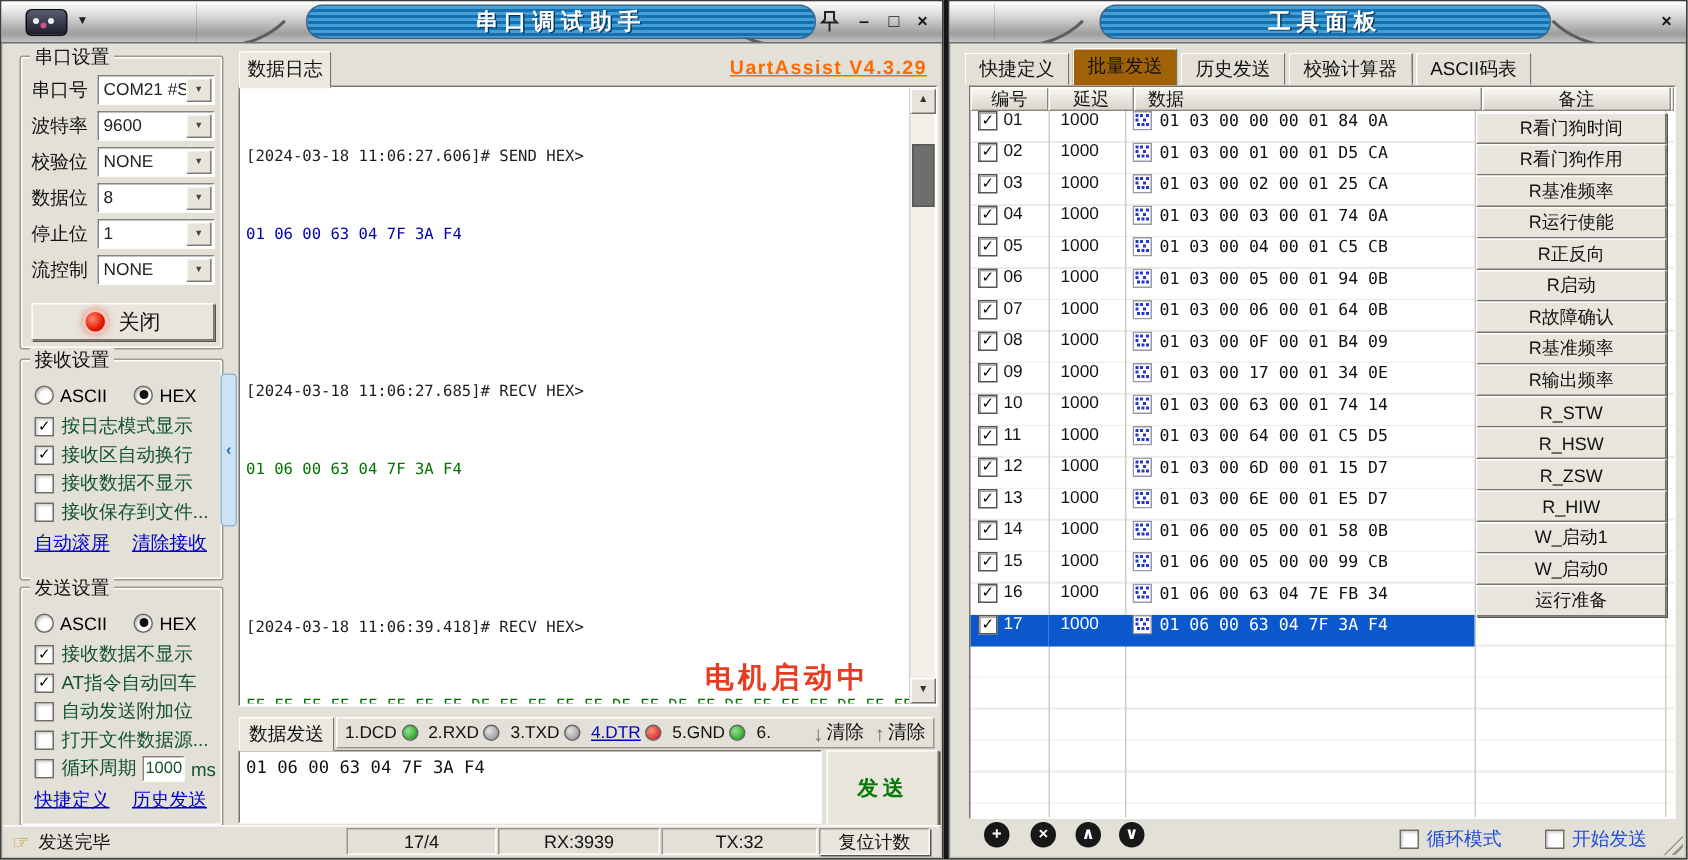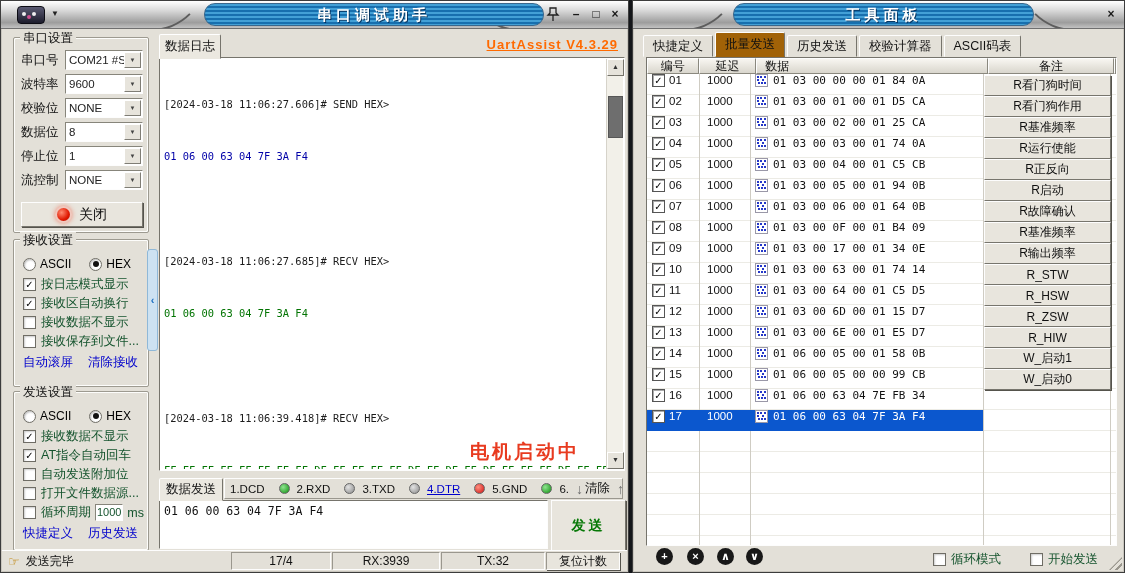--- a/index.html
+++ b/index.html
@@ -52,30 +52,30 @@
          justify-content:center;font-size:6px;color:#444}
   .btn{background:#e8e5dd;border:1px solid;border-color:#fdfdfd #77756d #77756d #fdfdfd;
        box-shadow:1px 1px 0 #55534c}
   .close-btn{height:28px;margin-top:8px;display:flex;align-items:center;justify-content:center;
              gap:9px;font-size:14px;color:#111}
   .sun{width:13px;height:13px;border-radius:50%;
        background:radial-gradient(circle at 35% 35%,#ff8a70,#e01800 60%,#a80e00);
        box-shadow:0 0 0 2px #f0c8be,0 0 5px 2px rgba(240,60,30,.55)}
   .optrow{display:flex;align-items:center;height:19px;font-size:12.5px;color:#14532d;white-space:nowrap}
   .radiorow{display:flex;align-items:center;height:19px;gap:18px;font-size:12px;margin-bottom:2px}
-  .ritem{display:flex;align-items:flex-end}
+  .ritem{display:flex;align-items:flex-start}
   .radio{width:11px;height:11px;border-radius:50%;background:#fff;border:1px solid #6f6d65;
          box-shadow:inset 1px 1px 2px #bbb;margin-right:4px;position:relative;flex:0 0 auto}
   .radio.on::after{content:"";position:absolute;inset:2.5px;background:#101010;border-radius:50%}
   .cb{width:11px;height:11px;background:#fff;border:1px solid #6f6d65;box-shadow:inset 1px 1px 2px #ccc;
       margin-right:5px;display:flex;align-items:center;justify-content:center;font-size:10px;
       font-weight:bold;color:#000;flex:0 0 auto}
   .cb.on::after{content:"✓"}
   .linksrow{display:flex;gap:15px;margin-top:3px}
-  .lnk{color:#0000cc;font-size:12.5px;white-space:nowrap}
+  .lnk{color:#0000cc;text-decoration:underline;font-size:12.5px;white-space:nowrap}
   .mini-input{width:36px;height:15px;background:#fff;border:1px solid;
               border-color:#87857b #fdfdfd #fdfdfd #87857b;font-size:11px;text-align:center;
               line-height:15px;margin:0 4px}
 
   
   .tab{position:absolute;background:#ebe8e0;border:1px solid;border-color:#fff #76746c transparent #fff;
        border-radius:2px 2px 0 0;font-size:12.5px;color:#111;text-align:center;z-index:2}
   #log-tab{left:158px;top:33px;width:60px;height:23px;line-height:23px}
   #ver-link{position:absolute;right:10px;top:36px;font-size:13px;font-weight:bold;color:#ff6a00;
             text-decoration:underline;letter-spacing:1px}
@@ -101,21 +101,21 @@
   .splitter{position:absolute;left:146px;top:248px;width:9px;height:100px;background:#cde2f2;
             border:1px solid #8fb8d8;border-radius:3px;display:flex;align-items:center;
             justify-content:center;color:#1b6fc0;font-size:11px;font-weight:bold}
 
   
   #send-tab{left:158px;top:477px;width:62px;height:21px;line-height:21px}
   .sigstrip{position:absolute;left:223px;right:5px;top:477px;height:21px;display:flex;
             align-items:center;font-size:11.5px;color:#111;gap:7px;padding:0 5px;
             border:1px solid;border-color:#fdfdfd #9a978e #9a978e #fdfdfd;box-sizing:border-box;
             overflow:hidden;white-space:nowrap}
-  .sig{display:flex;align-items:center;gap:14px}
+  .sig{display:flex;align-items:center;gap:3px}
   .sig .lbl.link{color:#0000cc;text-decoration:underline}
   .led{width:9px;height:9px;border-radius:50%;border:1px solid #666;flex:0 0 auto}
   .led.green{background:radial-gradient(circle at 35% 35%,#8fe48f,#0f8f0f)}
   .led.gray{background:radial-gradient(circle at 35% 35%,#e2e2e2,#8a8a8a)}
   .led.red{background:radial-gradient(circle at 35% 35%,#ff9080,#cf1010)}
   .clear-group{display:flex;align-items:center;gap:2px;font-size:12.5px}
   .clear-group.first{margin-left:auto}
   .clear-arrow{font-size:14px;font-weight:bold;color:#6f6f6f}
   .sendbox{position:absolute;left:158px;top:499px;width:389px;height:49px;background:#fff;
            border:1px solid;border-color:#76746c #fdfdfd #fdfdfd #76746c;box-sizing:border-box;
@@ -173,21 +173,21 @@
   .tcb.on::after{content:"✓"}
   .data-ico{flex:0 0 auto}
   .remark-btn{flex:1;height:19px;background:#e8e5dd;border:1px solid;
               border-color:#fdfdfd #77756d #77756d #fdfdfd;box-shadow:1px 1px 0 #55534c;
               display:flex;align-items:center;justify-content:center;font-size:12px;color:#111;
               white-space:nowrap;overflow:hidden}
   .rfooter{position:absolute;left:0;right:0;bottom:0;height:28px}
   .circ{position:absolute;top:4px;width:17px;height:17px;border-radius:50%;background:#181818;
         color:#fff;display:flex;align-items:center;justify-content:center;font-size:11px;
         font-weight:bold;line-height:1}
-  .fcheck{position:absolute;top:7px;display:flex;align-items:center;font-size:12.5px;color:#14532d;
+  .fcheck{position:absolute;top:7px;display:flex;align-items:center;font-size:12.5px;color:#1d4ed8;
           white-space:nowrap}
   .grip{position:absolute;right:2px;bottom:2px;width:13px;height:13px;
         background:repeating-linear-gradient(135deg,transparent 0 3px,#9a978e 3px 5px);
         clip-path:polygon(100% 0,100% 100%,0 100%)}
 </style>
 </head>
 <body>
 
 <div class="win" id="win-left">
 
@@ -937,20 +937,23 @@
                 <rect x="9" y="2" width="2" height="2"></rect>
                 <rect x="2" y="5" width="2" height="2"></rect>
                 <rect x="7" y="5" width="2" height="2"></rect>
                 <rect x="3" y="8" width="2" height="2"></rect>
                 <rect x="6" y="8" width="2" height="2"></rect>
                 <rect x="9" y="8" width="2" height="2"></rect>
               </g>
             </svg>
             <span>01 06 00 63 04 7E FB 34</span>
           </div>
+          <div class="td-remark">
+            <div class="remark-btn">运行准备</div>
+          </div>
         </div>
 
         <div class="trow selected">
           <div class="cellbg td-no">
             <span class="tcb on"></span>
             <span>17</span>
           </div>
           <div class="cellbg td-delay">1000</div>
           <div class="cellbg td-data">
             <svg class="data-ico" width="13" height="13" viewBox="0 0 13 13">

